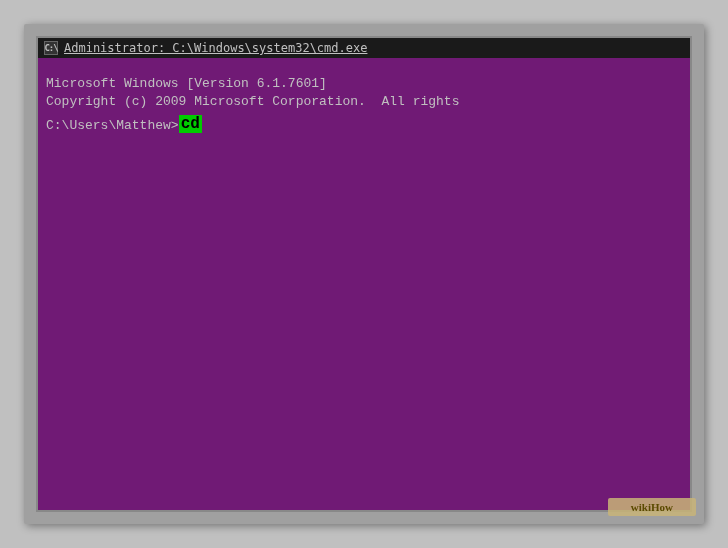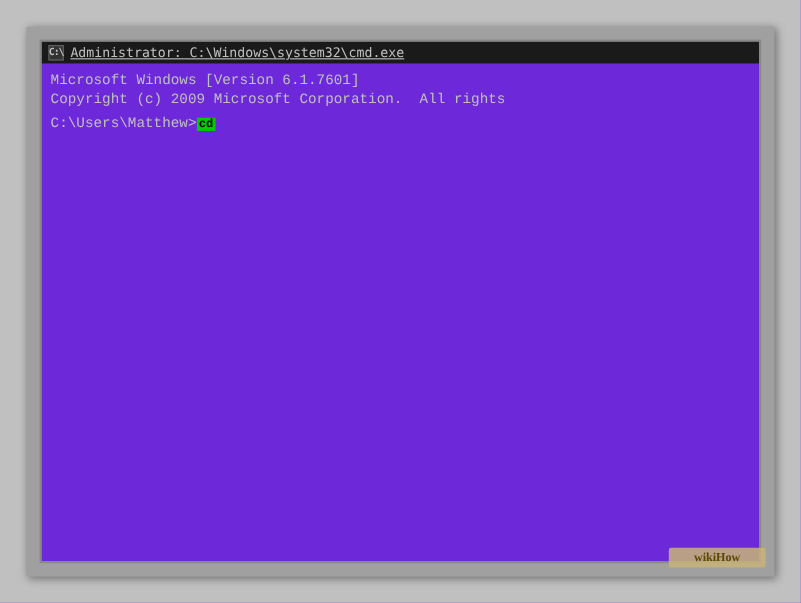--- a/index.html
+++ b/index.html
@@ -57,23 +57,23 @@
       font-weight: bold;
       flex-shrink: 0;
     }
 
     .title-bar-text {
       flex: 1;
       text-decoration: underline;
     }
 
     .cmd-body {
-      background: #6d28d9;
+      background: #701a75;
       flex: 1;
-      padding: 6px 8px;
+      padding: 17px 8px;
       font-family: 'Lucida Console', 'Courier New', monospace;
       font-size: 13px;
       color: #c0c0c0;
       overflow: hidden;
       position: relative;
     }
 
     .cmd-line {
       line-height: 1.4;
       white-space: pre;
@@ -89,21 +89,21 @@
       color: #c0c0c0;
       font-family: 'Lucida Console', 'Courier New', monospace;
       font-size: 13px;
       white-space: pre;
     }
 
     .cmd-highlight {
       background: #00cc00;
       color: #000000;
       font-family: 'Lucida Console', 'Courier New', monospace;
-      font-size: 11px;
+      font-size: 16px;
       font-weight: bold;
       padding: 0 2px;
       display: inline-block;
     }
 
     .wikihow-badge {
       position: absolute;
       bottom: 8px;
       right: 8px;
       background: rgba(200,180,120,0.85);

